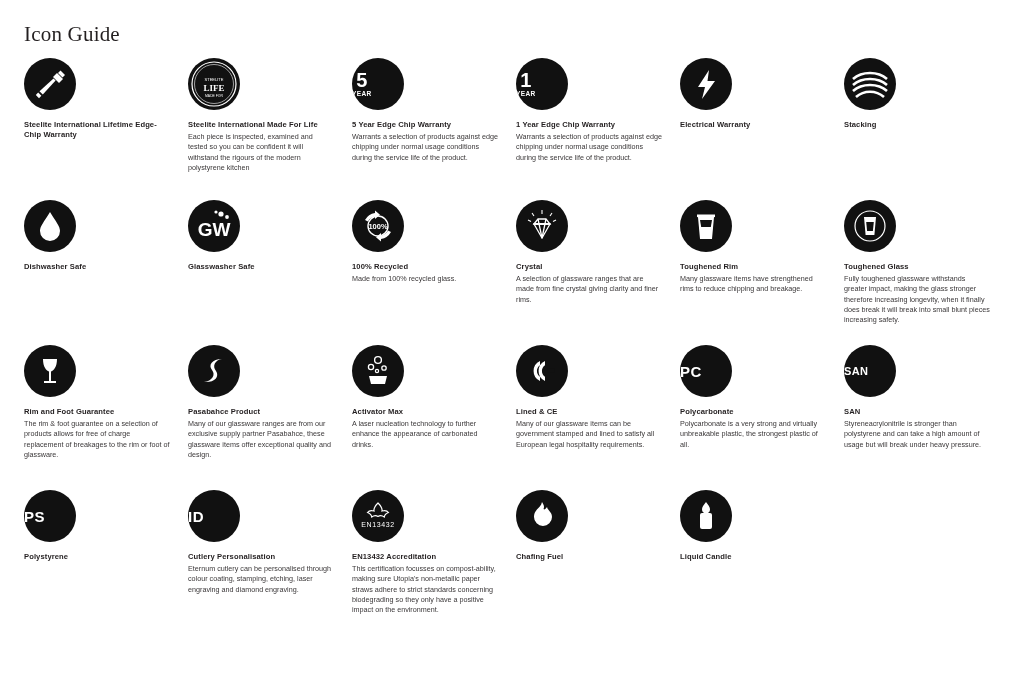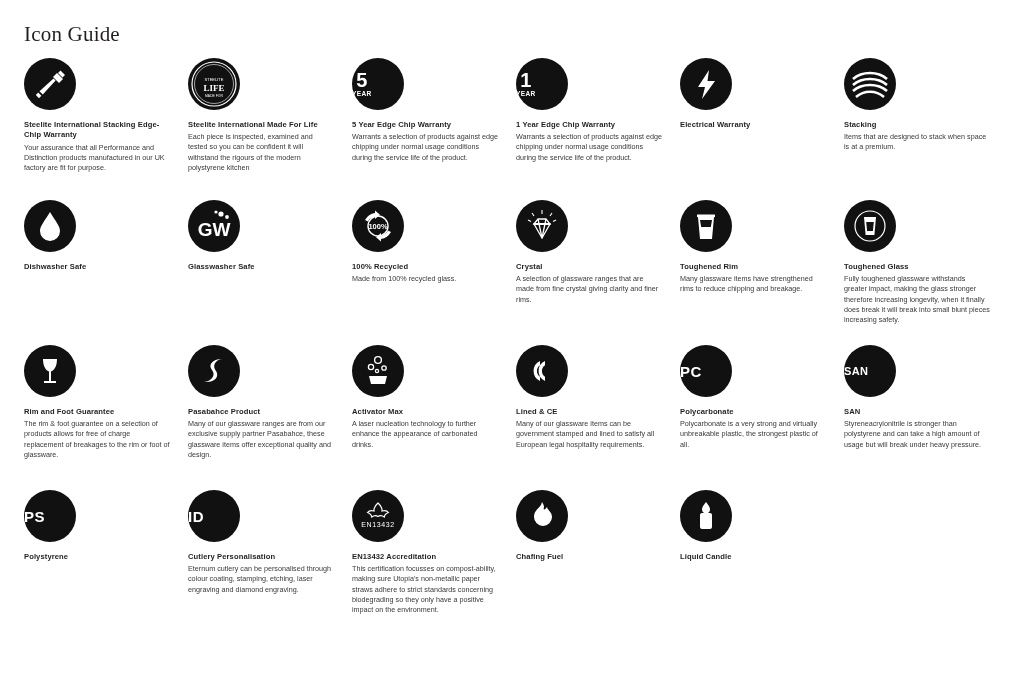--- a/index.html
+++ b/index.html
@@ -109,22 +109,21 @@
         <div class="icon-badge">
           <svg width="52" height="52" viewBox="0 0 52 52">
             <g fill="#fff">
               <path d="M33 15 l6 6 -4 4 -6 -6 z"></path>
               <path d="M36.5 12.5 l4.5 4.5 -2.5 2.5 -4.5 -4.5 z"></path>
               <path d="M29.5 20.5 l-14 12.8 3.3 3.3 12.8 -14 z"></path>
               <path d="M14.2 34.6 l3.2 3.2 -2.4 2.4 -3.2 -3.2 z"></path>
             </g>
           </svg>
         </div>
-        <div class="cell-title">Steelite International Stacking Edge-Chip Warranty</div>
-        <div class="cell-desc">Your assurance that all Performance and Distinction products manufactured in our UK factory are fit for purpose.</div>
+        <div class="cell-title">Steelite International Lifetime Edge-Chip Warranty</div>
       </div>
 
       <div class="cell">
         <div class="icon-badge">
           <svg width="52" height="52" viewBox="0 0 52 52">
             <circle cx="26" cy="26" r="22" fill="none" stroke="#fff" stroke-width="1.2"></circle>
             <circle cx="26" cy="26" r="19.5" fill="none" stroke="#fff" stroke-width="0.6"></circle>
             <text x="26" y="23" font-family="Liberation Sans, sans-serif" font-size="4" fill="#fff" text-anchor="middle">STEELITE</text>
             <text x="26" y="33" font-family="Liberation Serif, serif" font-size="9" font-weight="bold" fill="#fff" text-anchor="middle">LIFE</text>
             <text x="26" y="39" font-family="Liberation Sans, sans-serif" font-size="3.4" fill="#fff" text-anchor="middle">MADE FOR</text>
@@ -171,21 +170,20 @@
           <svg width="52" height="52" viewBox="0 0 52 52">
             <g fill="none" stroke="#fff" stroke-width="2.6">
               <path d="M9 21 C18 13, 34 13, 43 21"></path>
               <path d="M9 27 C18 19, 34 19, 43 27"></path>
               <path d="M9 33 C18 25, 34 25, 43 33"></path>
               <path d="M12 39 C20 32, 32 32, 40 39"></path>
             </g>
           </svg>
         </div>
         <div class="cell-title">Stacking</div>
-        <div class="cell-desc">Items that are designed to stack when space is at a premium.</div>
       </div>
     </div>
 
     <div class="row r1">
 
       <div class="cell">
         <div class="icon-badge">
           <svg width="52" height="52" viewBox="0 0 52 52">
             <path d="M26 12 C20 22, 16 26, 16 31 a10 10 0 0 0 20 0 C36 26, 32 22, 26 12 z" fill="#fff"></path>
           </svg>

